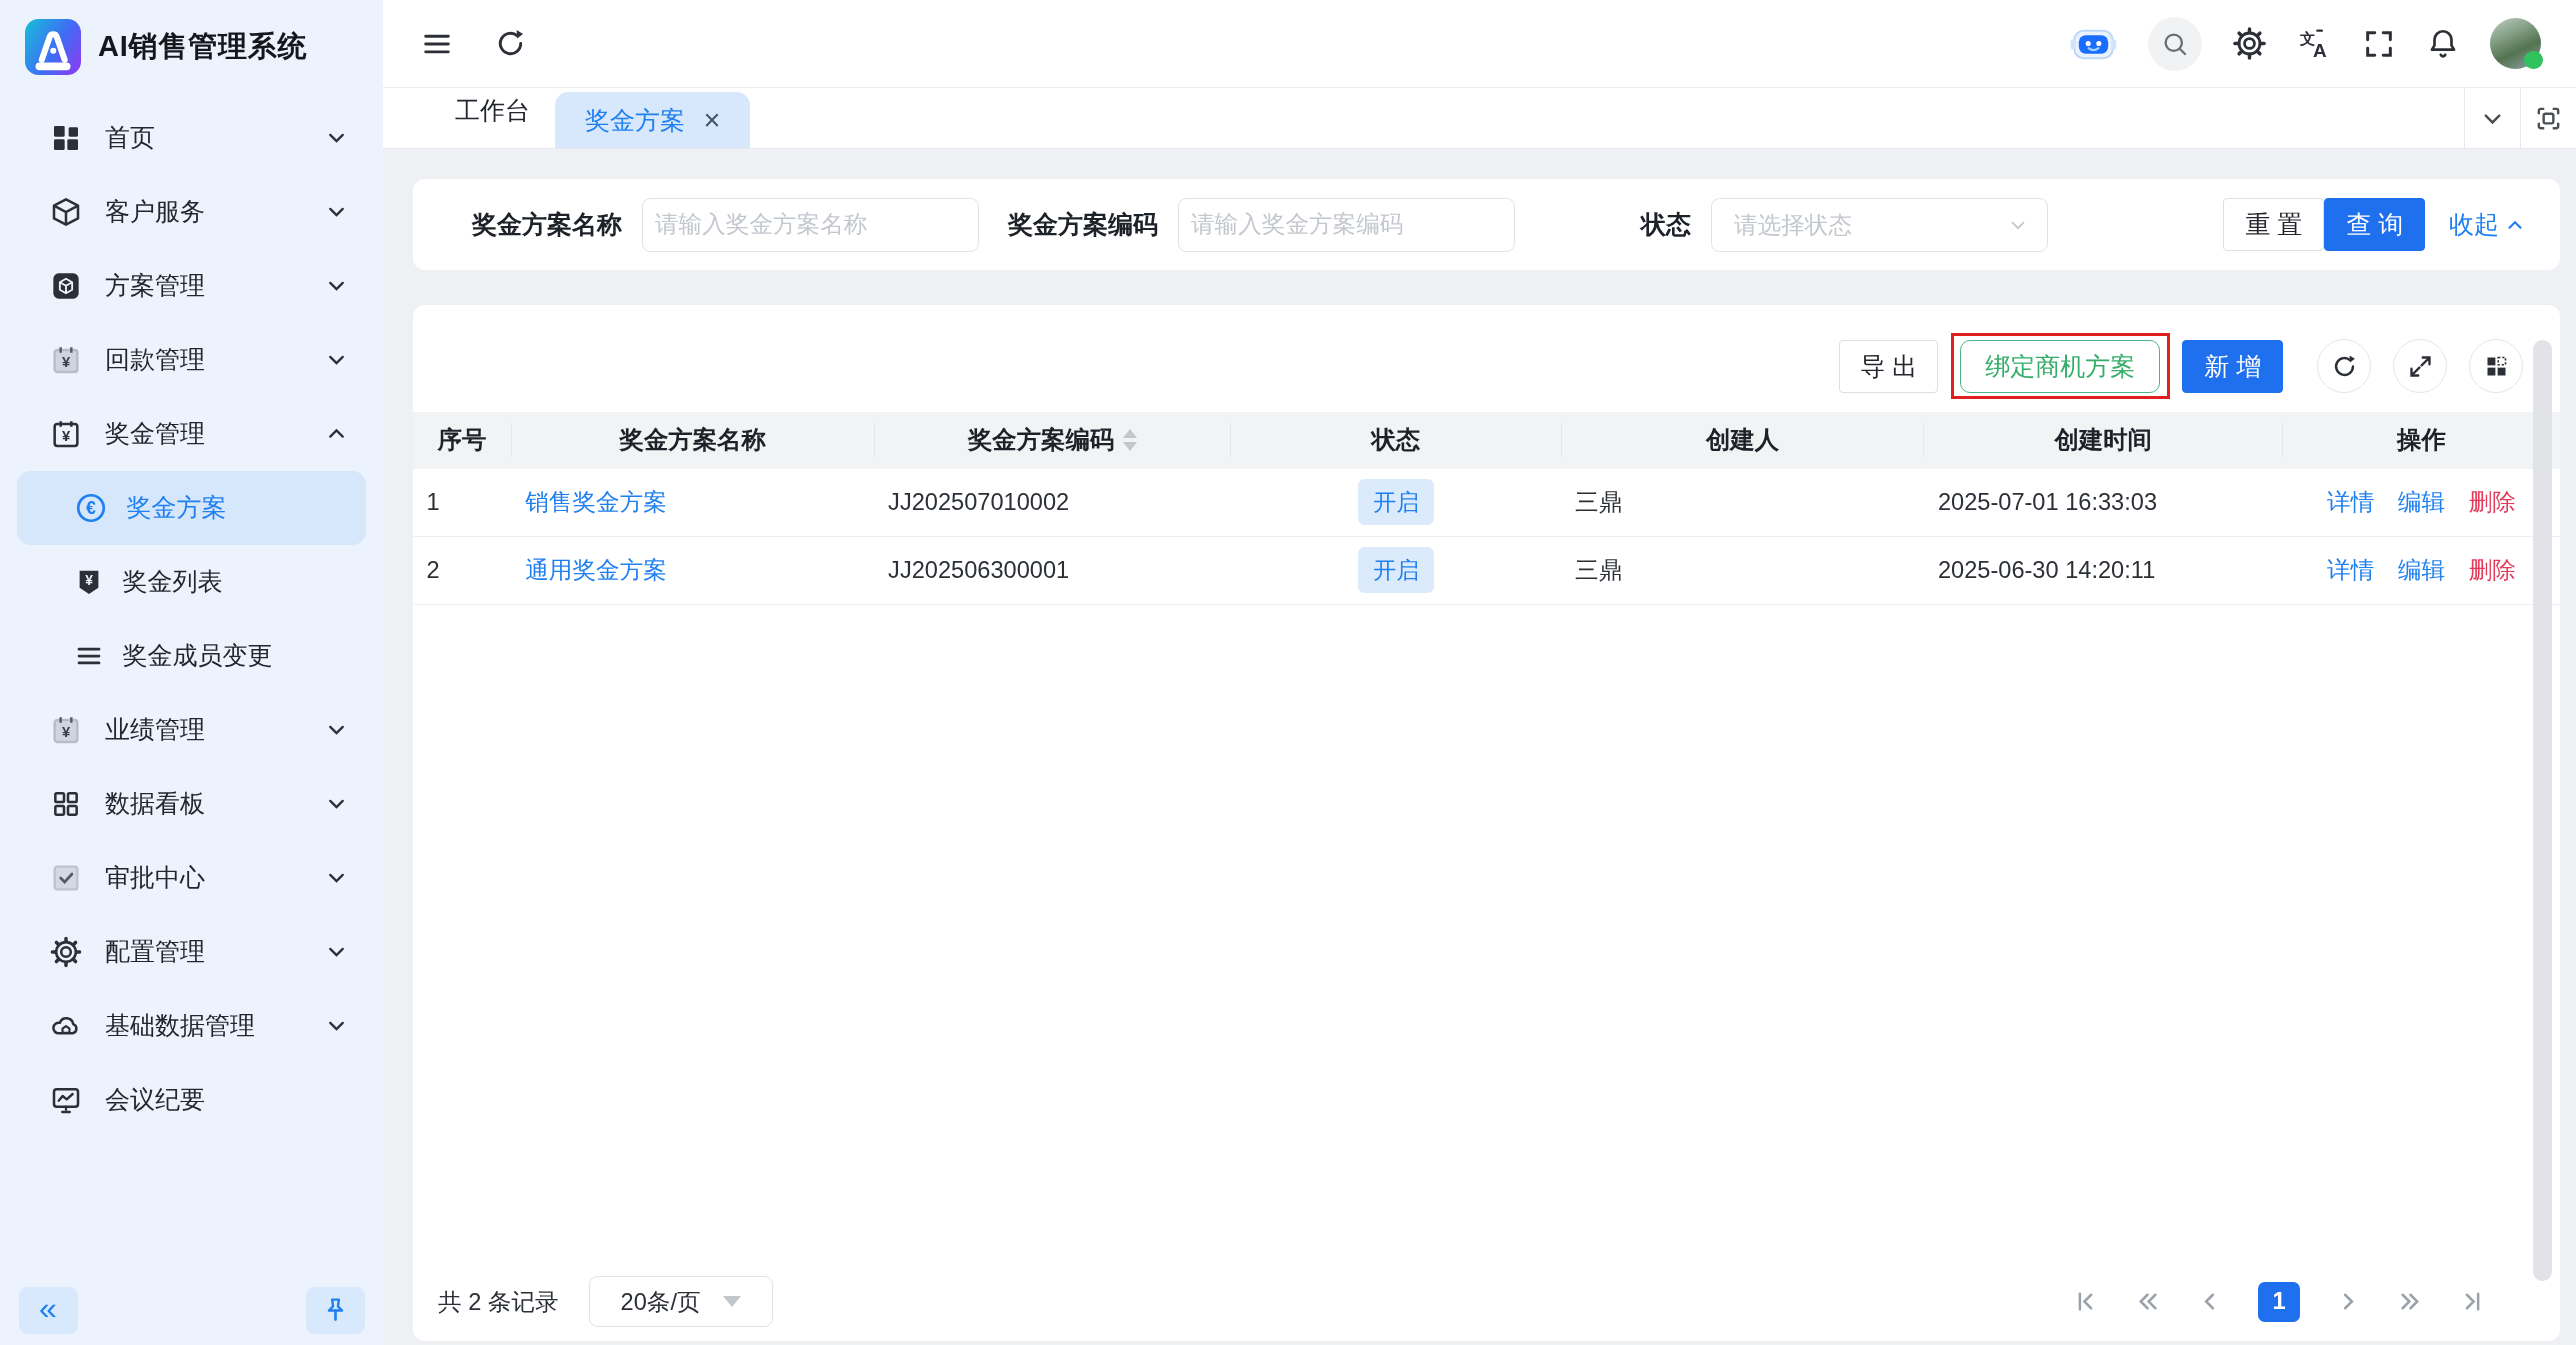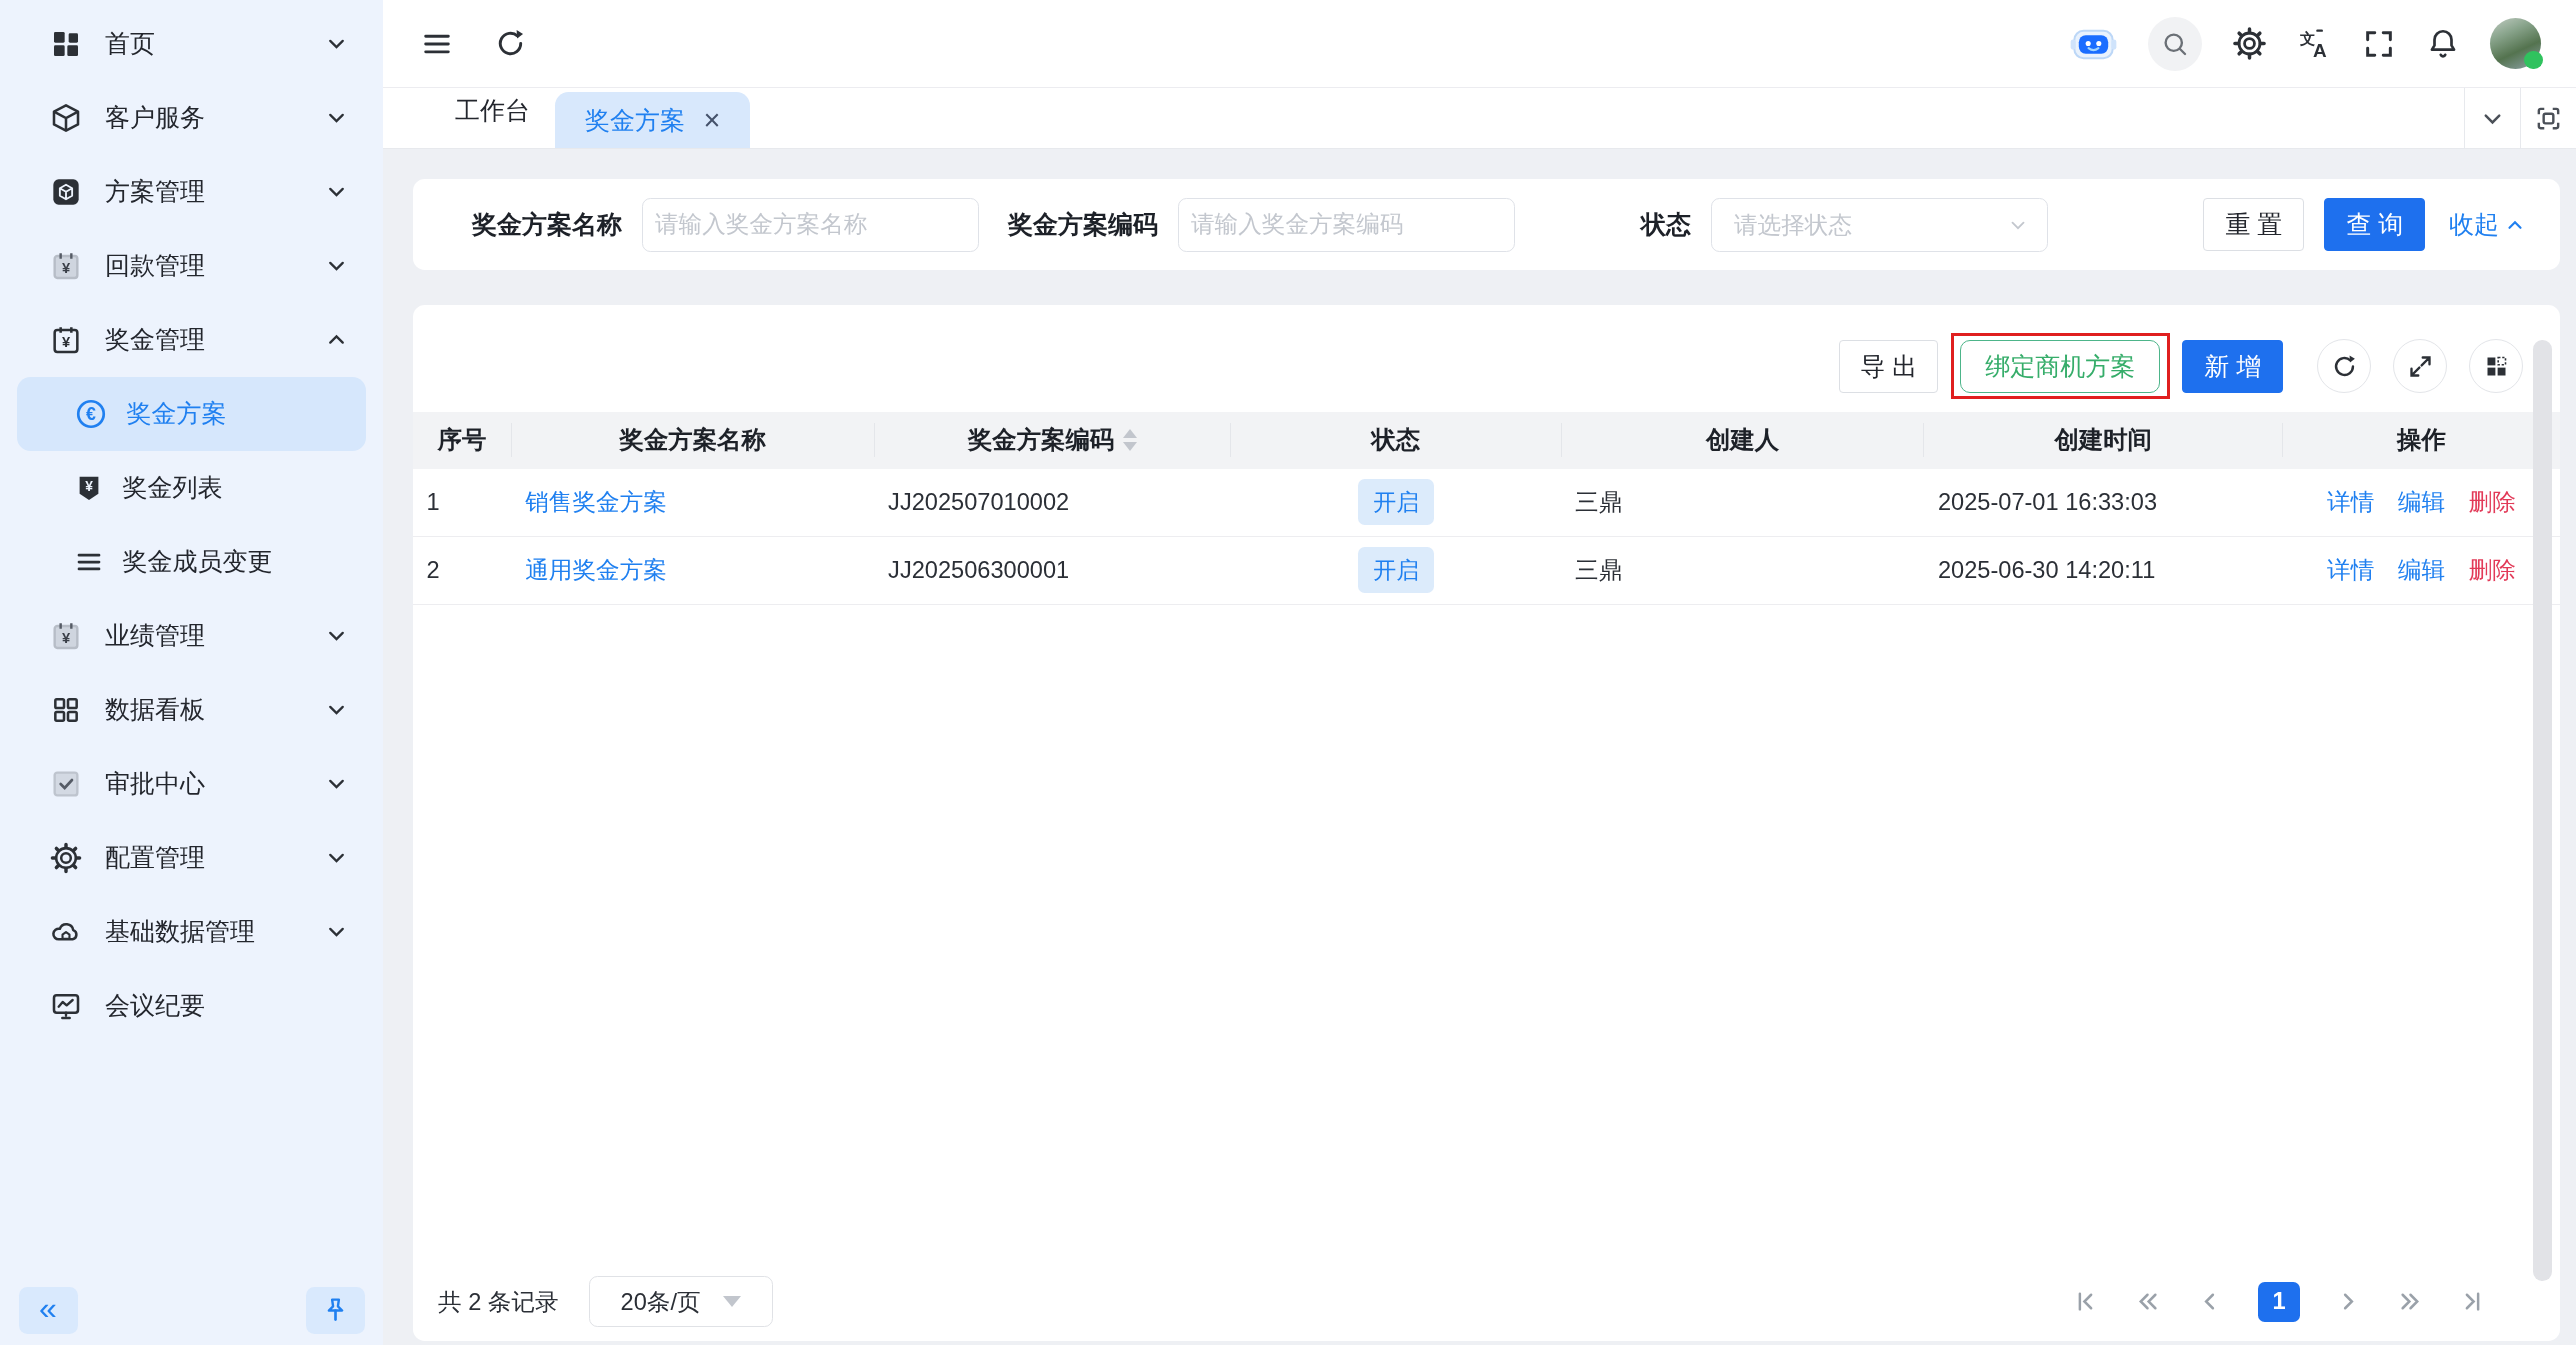--- a/index.html
+++ b/index.html
@@ -100,20 +100,30 @@
   .v-thumb { position:absolute; right:8.4px; top:35px; width:18.5px; height:941px; border-radius:9.3px; background:#e2e3e7; cursor:pointer; }
 
   svg { display:block; }
 </style>
 </head>
 <body>
 
 <div class="app">
 
   <aside class="sidebar">
+    <div class="logo-row">
+      <div class="logo">
+        <svg width="56" height="56" viewBox="0 0 24 24">
+          <path d="M7.2 17.5 L10.6 7.6 a1.6 1.6 0 0 1 3 0 L17 17.5" stroke="#fff" stroke-width="2.6" fill="none" stroke-linecap="round"></path>
+          <circle cx="12.1" cy="13.6" r="1.3" fill="#fff"></circle>
+          <rect x="4.5" y="18.6" width="15" height="3.4" rx="1.7" fill="#fff"></rect>
+        </svg>
+      </div>
+      <div class="app-title">AI销售管理系统</div>
+    </div>
 
     <nav class="menu">
       <div class="m-item">
         <span class="mi-icon">
           <svg width="32" height="32" viewBox="0 0 24 24">
               <rect x="3" y="3" width="8" height="8" rx="1" fill="#2c3036"></rect>
               <rect x="14" y="4" width="7" height="7" rx="1" fill="#2c3036"></rect>
               <rect x="3" y="13" width="8" height="8" rx="1" fill="#2c3036"></rect>
               <rect x="13" y="13" width="8" height="8" rx="1" fill="#2c3036"></rect>
             </svg>
@@ -429,21 +439,21 @@
           <label class="f-label">状态</label>
           <div class="f-select">
             <span class="ph">请选择状态</span>
             <svg width="22" height="22" viewBox="0 0 24 24">
                 <path d="M6 9.5 l6 6 6-6" stroke="#c3c7ce" stroke-width="2" fill="none" stroke-linecap="round"></path>
               </svg>
           </div>
         </div>
         <div class="f-actions">
           <button class="btn btn-plain">重 置</button>
-          <button class="btn btn-primary" style="margin-left:20px">查 询</button>
+          <button class="btn btn-primary" style="">查 询</button>
           <span class="collapse-link">
             <span>收起</span>
             <svg width="22" height="22" viewBox="0 0 24 24">
                 <path d="M6 15 l6-6 6 6" stroke="#2080f0" stroke-width="2.4" fill="none" stroke-linecap="round"></path>
               </svg>
           </span>
         </div>
       </section>
 
       <section class="table-card">

